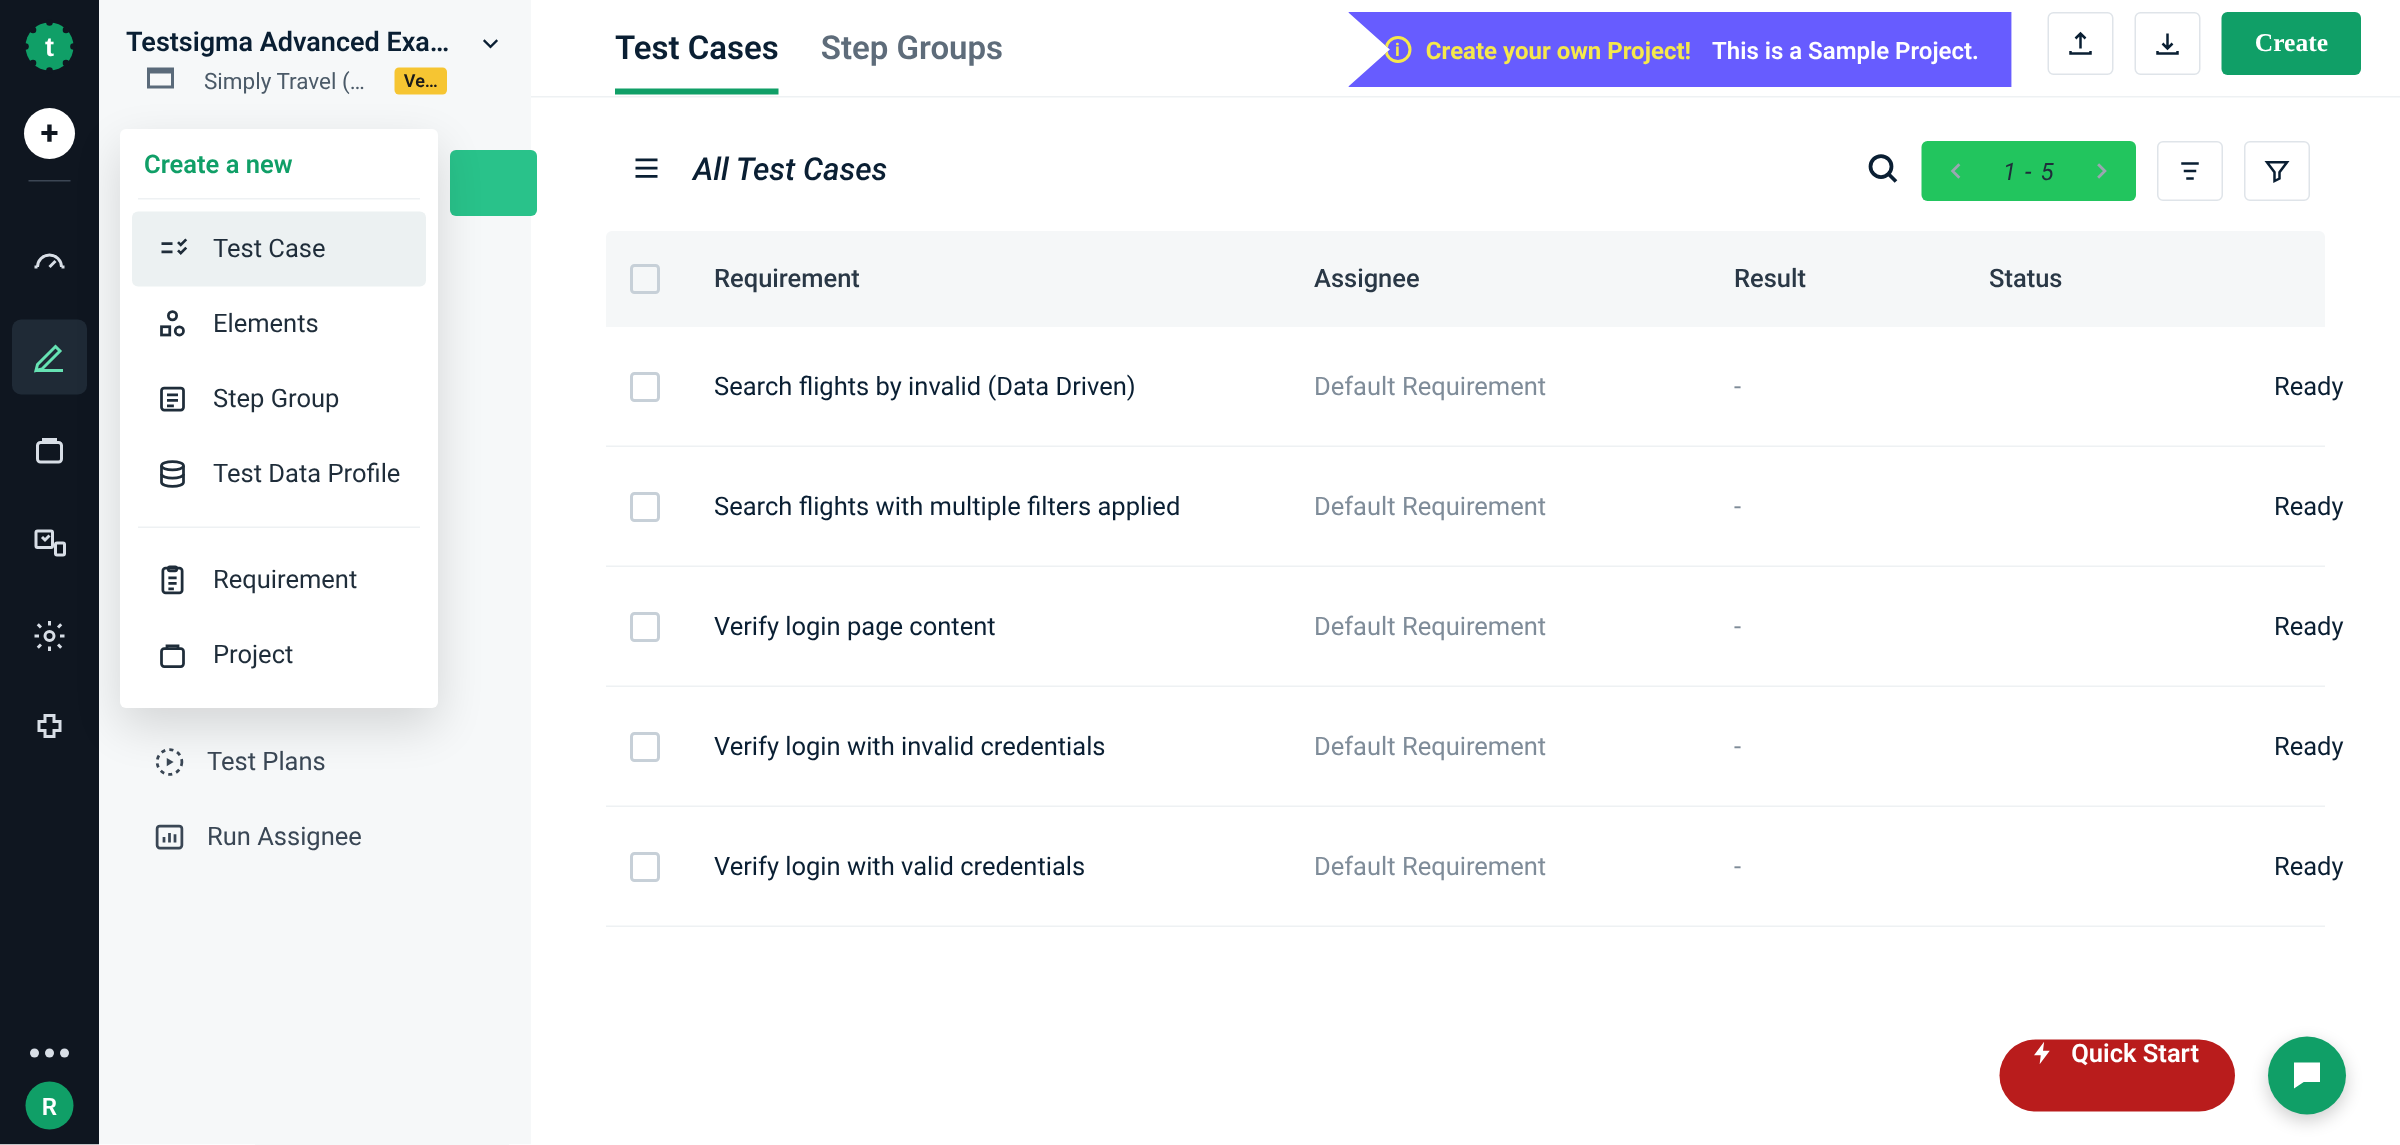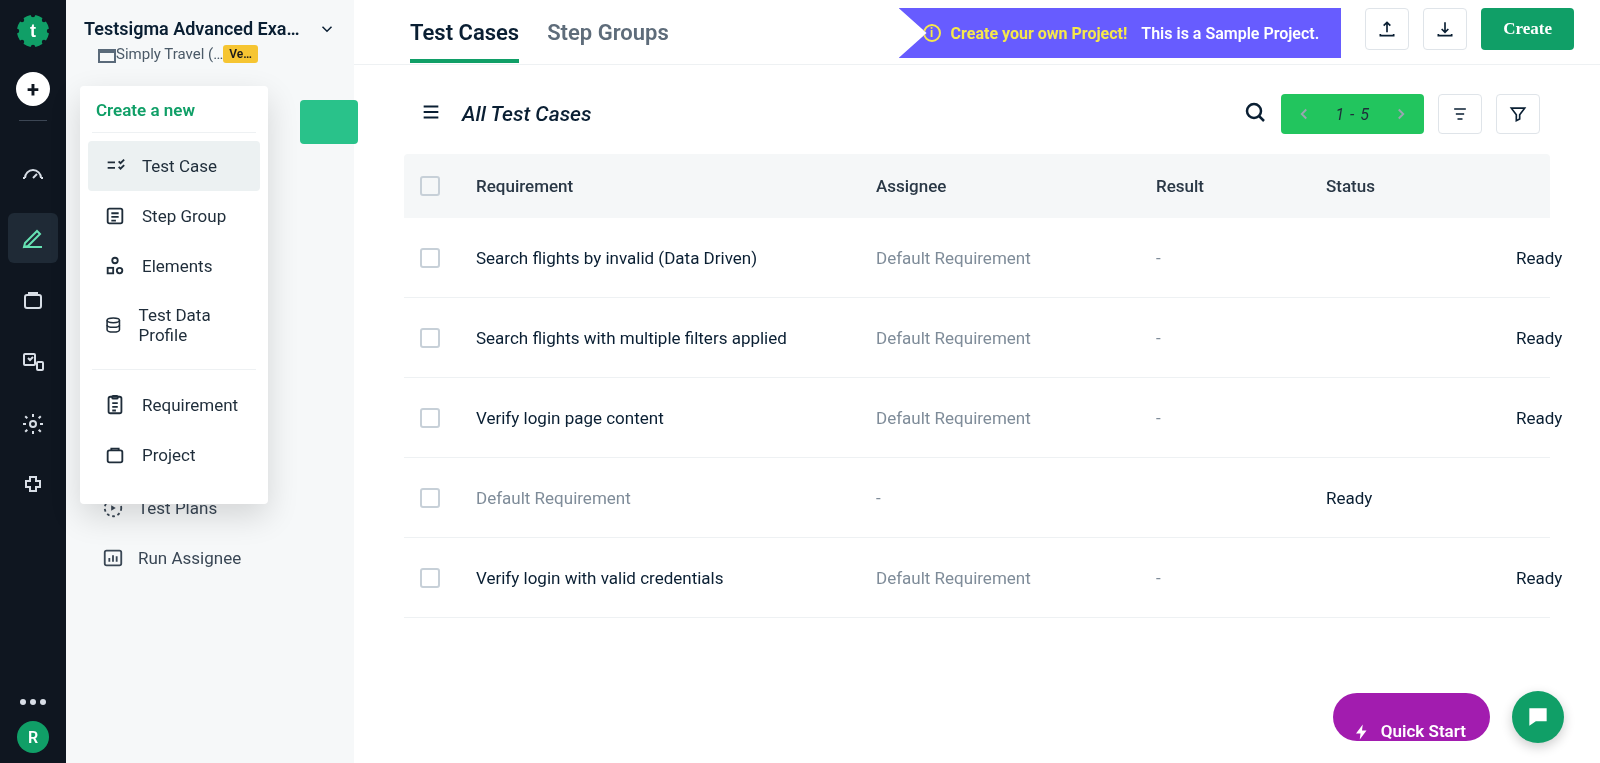--- a/index.html
+++ b/index.html
@@ -16,29 +16,29 @@
 .iconrail .spacer { flex: 1; }
 .iconrail .dots { color: #d8dee6; display:flex; gap:4px; margin-bottom: 16px; }
 .iconrail .dots span { width:6px; height:6px; border-radius:50%; background:#d8dee6; }
 .iconrail .avatar { width: 32px; height: 32px; border-radius: 50%; background: #109f67; color:#fff; display:flex; align-items:center; justify-content:center; font-weight:600; margin-bottom: 10px; }
 
 .projectcol { position: absolute; left: 66px; top: 0; width: 288px; height: 763px; background: #f6f8f9; }
 .projectcol .head { margin: 18px 18px 0 18px; }
 .projectcol .head .row1 { display:flex; align-items:center; justify-content:space-between; }
 .projectcol .head .pname { font-size: 18px; font-weight: 600; white-space: nowrap; overflow:hidden; text-overflow: ellipsis; max-width: 220px; }
 .projectcol .head .chev { width:18px; height:18px; stroke:#0a1f33; fill:none; stroke-width:2; }
-.projectcol .head .row2 { display:flex; align-items:flex-end; gap:0; margin-top:6px; padding-left: 14px; }
+.projectcol .head .row2 { display:flex; align-items:flex-start; gap:20px; margin-top:6px; padding-left: 14px; }
 .projectcol .head .row2 .appicon { width:18px;height:14px; border:2px solid #5a6a7a; border-top-width:4px; }
 .projectcol .head .row2 .appname { color:#4b5a68; font-size:15px; max-width:120px; white-space:nowrap; overflow:hidden; text-overflow:ellipsis; }
 .projectcol .head .row2 .badge { background:#f6c532; color:#1a1a1a; font-size:12px; font-weight:600; padding:2px 6px; border-radius:3px; }
 .projectcol .list { margin-top: 370px; padding: 0 0 0 0; }
 .projectcol .list .it { display:flex; align-items:center; gap:14px; padding: 14px 18px 14px 36px; color:#3a4755; font-size:17px; }
 .projectcol .list .it svg { width:22px; height:22px; stroke:#3a4755; fill:none; stroke-width:2; }
 
-.dropdown { position:absolute; left: 80px; top: 86px; width: 188px; background:#fff; border-radius:4px; box-shadow: 0 12px 32px rgba(0,0,0,.14); z-index: 30; padding-bottom: 24px; }
+.dropdown { position:absolute; left: 80px; top: 86px; width: 212px; background:#fff; border-radius:4px; box-shadow: 0 12px 32px rgba(0,0,0,.14); z-index: 30; padding-bottom: 10px; }
 .dropdown .title { color:#109f67; font-weight:600; font-size:17px; padding: 14px 16px 12px 16px; }
 .dropdown .sep { height:1px; background:#eef1f3; margin: 0 12px 8px 12px; }
 .dropdown .opt { display:flex; align-items:center; gap:16px; padding: 14px 16px; font-size:17px; color:#1f2d3a; border-radius:4px; margin: 0 8px; }
 .dropdown .opt.hl { background:#ecf1f2; }
 .dropdown .opt svg { width:22px; height:22px; stroke:#1f2d3a; fill:none; stroke-width:2; }
 .dropdown .sep2 { height:1px; background:#eef1f3; margin: 10px 12px; }
 
 .btnstub { position:absolute; left: 300px; top: 100px; width: 58px; height: 44px; background:#29c28a; border-radius:4px; z-index: 2; }
 
 .main { position:absolute; left: 354px; top: 0; right: 0; height: 763px; }
@@ -80,21 +80,21 @@
 .thead .h.title .sort { display:flex; flex-direction:column; line-height:6px; font-size:9px; color:#5e6c7a; }
 .thead .h.status { text-align:left; padding-left: 20px; }
 .ck { width:20px;height:20px; border:2px solid #c7d0d8; border-radius:3px; }
 
 .trow { display:grid; grid-template-columns: 56px 400px 280px 150px 190px 1fr; align-items:center; height:80px; border-bottom:1px solid #eef1f3; padding: 0 10px 0 16px; }
 .trow .c { font-size:17px; color:#0a1f33; }
 .trow .c.req { color:#7f8c99; }
 .trow .c.asg { color:#7f8c99; }
 .trow .c.status { padding-left:20px; }
 
-.quickstart { position:absolute; right: 110px; bottom: 22px; height:48px; background:#a21caf; color:#fff; border-radius:24px; display:flex; align-items:flex-end; gap:10px; padding:0 24px 0 20px; font-size:17px; font-weight:600; }
+.quickstart { position:absolute; right: 110px; bottom: 22px; height:48px; background:#b91c1c; color:#fff; border-radius:24px; display:flex; align-items:flex-start; gap:10px; padding:0 24px 0 20px; font-size:17px; font-weight:600; }
 .quickstart svg { width:18px;height:18px; fill:#fff; }
 .chatbubble { position:absolute; right: 36px; bottom: 20px; width:52px;height:52px; border-radius:50%; background:#109f67; display:flex; align-items:center; justify-content:center; box-shadow:0 4px 12px rgba(0,0,0,.2); }
 .chatbubble svg { width:26px;height:26px; fill:#fff; }
 </style>
 </head>
 <body>
 
 <div class="iconrail">
   <div class="logo">
     <svg viewBox="0 0 40 40">
@@ -208,32 +208,32 @@
   <div class="sep"></div>
   <div class="opt hl">
       <svg viewBox="0 0 24 24">
         <path d="M4 8h8M4 14h8"></path>
         <path d="M16 7l2 2 4-4M16 13l2 2 4-4"></path>
       </svg>
       <span>Test Case</span>
     </div>
   <div class="opt">
       <svg viewBox="0 0 24 24">
-        <rect x="4" y="4" width="16" height="16" rx="2"></rect>
-        <path d="M8 9h8M8 13h8M8 17h5"></path>
-      </svg>
-      <span>Step Group</span>
-    </div>
-  <div class="opt">
-      <svg viewBox="0 0 24 24">
         <circle cx="12" cy="6" r="3"></circle>
         <rect x="4" y="14" width="6" height="6"></rect>
         <circle cx="17" cy="17" r="3"></circle>
       </svg>
       <span>Elements</span>
+    </div>
+  <div class="opt">
+      <svg viewBox="0 0 24 24">
+        <rect x="4" y="4" width="16" height="16" rx="2"></rect>
+        <path d="M8 9h8M8 13h8M8 17h5"></path>
+      </svg>
+      <span>Step Group</span>
     </div>
   <div class="opt">
       <svg viewBox="0 0 24 24">
         <ellipse cx="12" cy="6" rx="8" ry="3"></ellipse>
         <path d="M4 6v6c0 1.7 3.6 3 8 3s8-1.3 8-3V6"></path>
         <path d="M4 12v6c0 1.7 3.6 3 8 3s8-1.3 8-3v-6"></path>
       </svg>
       <span>Test Data Profile</span>
     </div>
   <div class="sep2"></div>
@@ -361,20 +361,21 @@
           <div class="c">Verify login page content</div>
           <div class="c req">Default Requirement</div>
           <div class="c asg">-</div>
           <div class="c"></div>
           <div class="c status">Ready</div>
         </div>
         <div class="trow">
           <div>
             <div class="ck"></div>
           </div>
+          <div class="c">Verify login with invalid credentials</div>
           <div class="c req">Default Requirement</div>
           <div class="c asg">-</div>
           <div class="c"></div>
           <div class="c status">Ready</div>
         </div>
         <div class="trow">
           <div>
             <div class="ck"></div>
           </div>
           <div class="c">Verify login with valid credentials</div>

